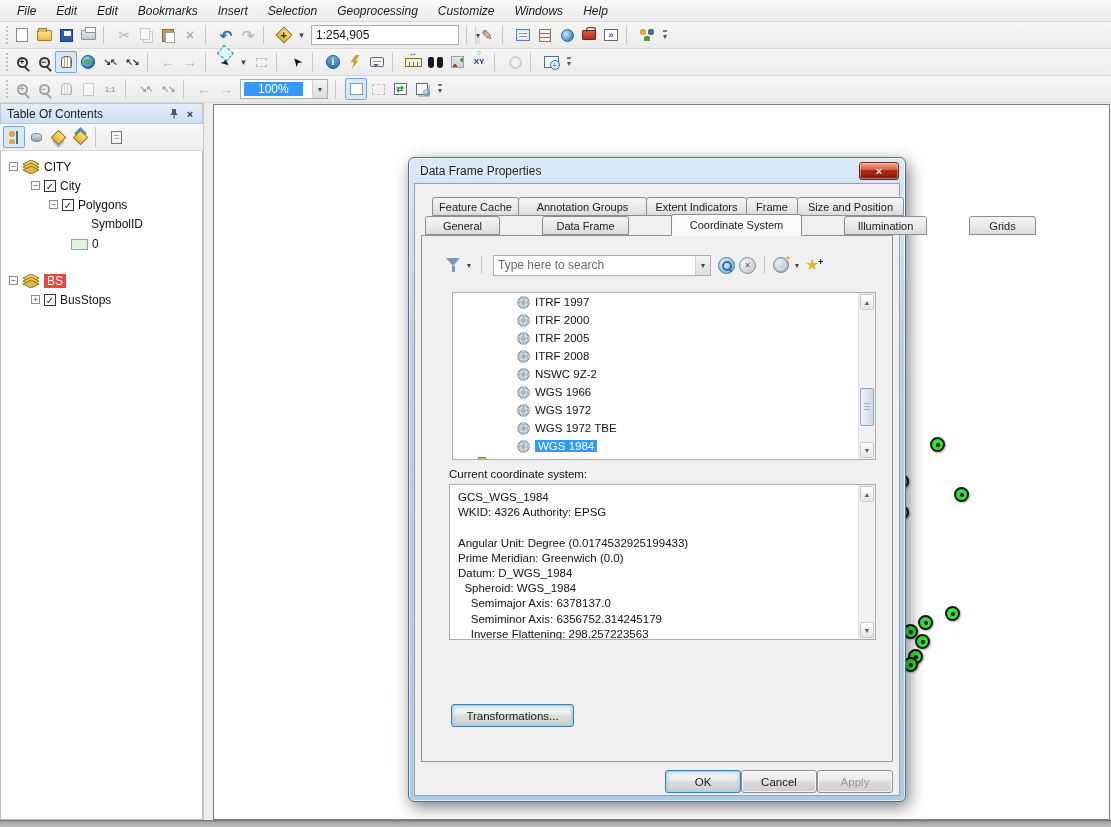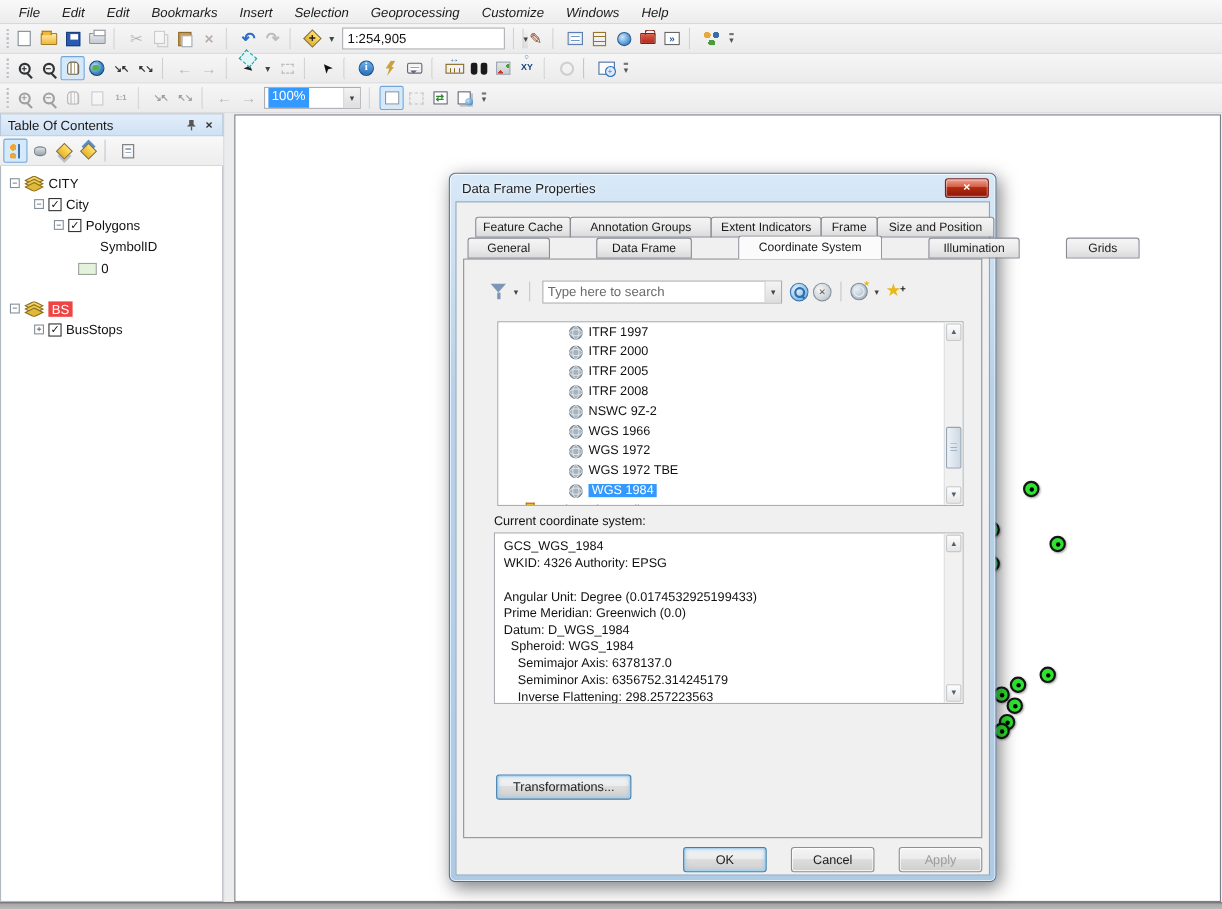--- a/index.html
+++ b/index.html
@@ -72,24 +72,24 @@
   .ic-viewer .g { width:15px; height:12px; background:#fff; border:1px solid #4a6e9e; }
   .ic-viewer .g::after { content:"+"; position:absolute; right:-2px; bottom:-3px; width:8px; height:8px; border:1px solid #2a6fbb; border-radius:50%; background:#dceafa; color:#2a6fbb; font-size:7px; display:flex; align-items:center; justify-content:center; }
   .ic-pagezoom .g { width:11px; height:13px; background:#fff; border:1px solid #8a97a5; }
   .ic-121 .g { font-size:7px; font-weight:bold; color:#333; }
   .ic-draft .g { width:13px; height:12px; background:#fff; border:1px solid #8a97a5; }
   .ic-focusdf .g { width:13px; height:11px; border:1px dashed #888; }
   .ic-changelayout .g { width:13px; height:12px; background:#fff; border:1px solid #667; color:#2a8a2a; font-size:9px; font-weight:bold; }
   .ic-ddp .g { width:12px; height:12px; background:#fff; border:1px solid #667; box-shadow:2px 2px 0 0 #b9c4cf; }
   .ic-ddp .g::after { content:""; position:absolute; bottom:-2px; right:-3px; width:7px; height:7px; border-radius:50%; background:radial-gradient(circle at 35% 35%, #bfe3ff, #2f6ea8); }
 
-  .combo { height:20px; background:#fff; border:1px solid #abadb3; display:flex; margin:0 3px; }
+  .combo { height:20px; background:#fff; border:1px solid #abadb3; display:flex; align-items:center; margin:0 3px; }
   .combo input { border:none; outline:none; flex:1; font:12px "Liberation Sans",sans-serif; padding:0 4px; background:transparent; color:#111; }
   .combo .cbtn { width:15px; height:100%; display:flex; align-items:center; justify-content:center; font-size:8px; color:#444; background:linear-gradient(#f4f4f4,#ddd); border-left:1px solid #d0d0d0; }
-  .sel-text { background:#3399ff; color:#fff; font-size:12px; padding:0 3px; margin-left:3px; }
+  .sel-text { background:#3399ff; color:#fff; font-size:12px; padding:0 14px; margin-left:3px; }
 
   
   .main { display:flex; height:717px; background:#ececec; }
   .toc { width:204px; display:flex; flex-direction:column; border-right:1px solid #c9c9c9; background:#f0f0f0; }
   .toc-header { height:21px; background:linear-gradient(#e3eefa,#cfe1f4); border:1px solid #b5c8dd; display:flex; align-items:center; padding:0 4px 0 6px; }
   .toc-title { flex:1; font-size:12px; color:#1a1a1a; }
   .toc-hbtn { width:16px; height:16px; display:flex; align-items:center; justify-content:center; font-size:11px; color:#333; }
   .toc-toolbar { height:27px; display:flex; align-items:center; padding-left:3px; background:linear-gradient(#f8f8f8,#ededed); border-bottom:1px solid #d9d9d9; }
   .toc-tree { flex:1; background:#fff; border:1px solid #b3b9c0; border-top:none; margin:0 0 0 0; padding-top:6px; overflow:hidden; }
   .trow { height:19px; display:flex; align-items:center; gap:4px; font-size:12px; color:#111; }
@@ -149,21 +149,21 @@
   .vsb .thumb::after { content:""; position:absolute; top:50%; left:3px; right:3px; height:8px; margin-top:-4px; background:repeating-linear-gradient(#9fb1c2 0 1px, transparent 1px 3px); }
 
   .cur-label { position:absolute; top:232px; left:27px; font-size:11.5px; color:#111; }
   .curbox { position:absolute; top:248px; left:27px; width:427px; height:156px; background:#fff; border:1px solid #abadb3; overflow:hidden; }
   .curbox pre { font:11.5px/15.2px "Liberation Sans",sans-serif; color:#111; padding:5px 8px; white-space:pre; }
 
   .btn { height:23px; display:flex; align-items:center; justify-content:center; font-size:11.5px; color:#1a1a1a; border:1px solid #8e8f8f; border-radius:3px; background:linear-gradient(#f4f4f4,#ececec 45%,#dedede 46%,#cfcfcf); box-shadow:inset 0 0 0 1px rgba(255,255,255,.7); }
   .btn.focus { border-color:#3c7fb1; box-shadow:inset 0 0 0 1px #a9d0ea, inset 0 0 5px #8bc2e8; }
   .btn.disabled { color:#9c9c9c; }
   .transform-btn { position:absolute; top:468px; left:29px; width:123px;text-align:right; }
-  .dlg-btns { position:absolute; top:586px; right:6px; display:flex; gap:22px; }
+  .dlg-btns { position:absolute; top:586px; right:6px; display:flex; gap:0; }
   .dlg-btns .btn { width:76px; }
 </style>
 </head>
 <body>
 
 <div class="menubar">
 
 <div class="menu-item"><span>File</span></div>
     <div class="menu-item"><span>Edit</span></div>
     <div class="menu-item"><span>Edit</span></div>

